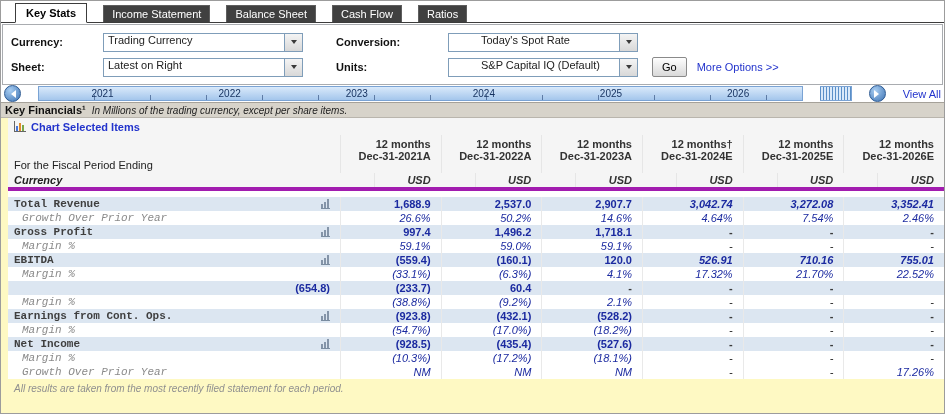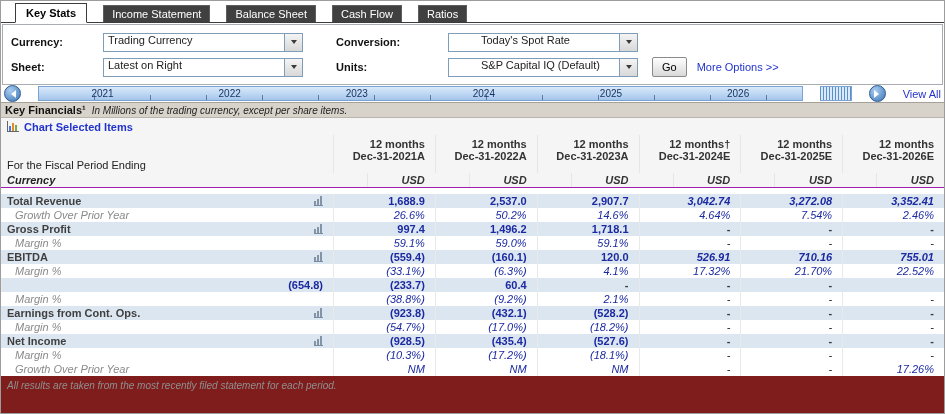--- a/index.html
+++ b/index.html
@@ -51,44 +51,44 @@
           background:repeating-linear-gradient(90deg,#5a8fc8 0 1px,#d9e9fa 1px 3px);}
 
   
   .section-bar{position:absolute;top:101px;left:0;right:0;height:16px;background:var(--section_bar,#d7d3ca);
                border-top:1px solid #a5a199;border-bottom:1px solid #b9b5ad;display:flex;align-items:center;
                padding-left:4px;box-sizing:border-box;}
   .section-title{font-weight:bold;color:#111;}
   .section-sub{font-style:italic;font-size:10px;color:#222;margin-left:6px;}
 
   
-  .tablewrap{position:absolute;top:117px;left:0;right:0;bottom:0;background:#7f1d1d;}
+  .tablewrap{position:absolute;top:117px;left:0;right:0;bottom:0;background:#fef9c3;padding-left:7px;}
   .chart-row{height:17px;display:flex;align-items:center;padding-left:6px;background:#f5f5f5;}
   .cs-icon{width:11px;height:10px;margin-right:5px;display:inline-block;
     background:
       linear-gradient(#4a78d8,#4a78d8) 1px  bottom/2px 5px no-repeat,
       linear-gradient(#e08a2a,#e08a2a) 4px  bottom/2px 8px no-repeat,
       linear-gradient(#7aa84a,#7aa84a) 7px  bottom/2px 6px no-repeat,
       #0000;
     border-bottom:1px solid #666;border-left:1px solid #666;cursor:pointer;}
   .cs-link{font-weight:bold;}
   .tgrid{display:grid;grid-template-columns:332px repeat(6,1fr);}
   .thead{height:38px;background:#f5f5f5;}
   .plabel-cell{display:flex;align-items:flex-end;padding:0 0 2px 6px;font-weight:normal;color:#222;}
   .hcell{text-align:right;padding:3px 10px 0 0;font-weight:bold;color:#333;line-height:12px;
          border-left:1px solid #e6e6e6;}
-  .crow{height:14px;line-height:14px;background:#f5f5f5;border-bottom:1px solid #a21caf;gap:34px;}
+  .crow{height:14px;line-height:14px;background:#f5f5f5;border-bottom:4px solid #a21caf;gap:34px;}
   .clabel-cell{padding-left:6px;font-weight:bold;font-style:italic;color:#222;}
   .ccell{text-align:right;padding-right:10px;font-weight:bold;font-style:italic;color:#333;
          border-left:1px solid #e6e6e6;}
   .spacer{height:6px;background:#fff;}
   .trow{height:14px;line-height:14px;}
   .trow.main{background:var(--row_band,#dce6f1);}
   .trow.sub{background:#fff;}
-  .lcell{display:flex;align-items:center;justify-content:space-between;padding:0 10px 0 6px;overflow:hidden;}
+  .lcell{display:flex;align-items:center;justify-content:space-between;padding:0 10px 0 6px;overflow:hidden;font-family:Liberation Mono, monospace;}
   .trow.main .rlabel{font-weight:bold;color:#3f3f3f;white-space:nowrap;}
   .trow.sub .rlabel{font-style:italic;color:#8a8a8a;margin-left:8px;white-space:nowrap;}
   .mini-chart{width:9px;height:9px;flex:0 0 auto;cursor:pointer;
     background:
       linear-gradient(#8494a8,#8494a8) 0   bottom/2px 4px no-repeat,
       linear-gradient(#8494a8,#8494a8) 3px bottom/2px 6px no-repeat,
       linear-gradient(#8494a8,#8494a8) 6px bottom/2px 9px no-repeat;
     border-bottom:1px solid #7a8ca0;}
   .vcell{text-align:right;padding-right:10px;color:var(--value_blue,#1b2aa0);border-left:1px solid #e9e9e9;
          white-space:nowrap;}

